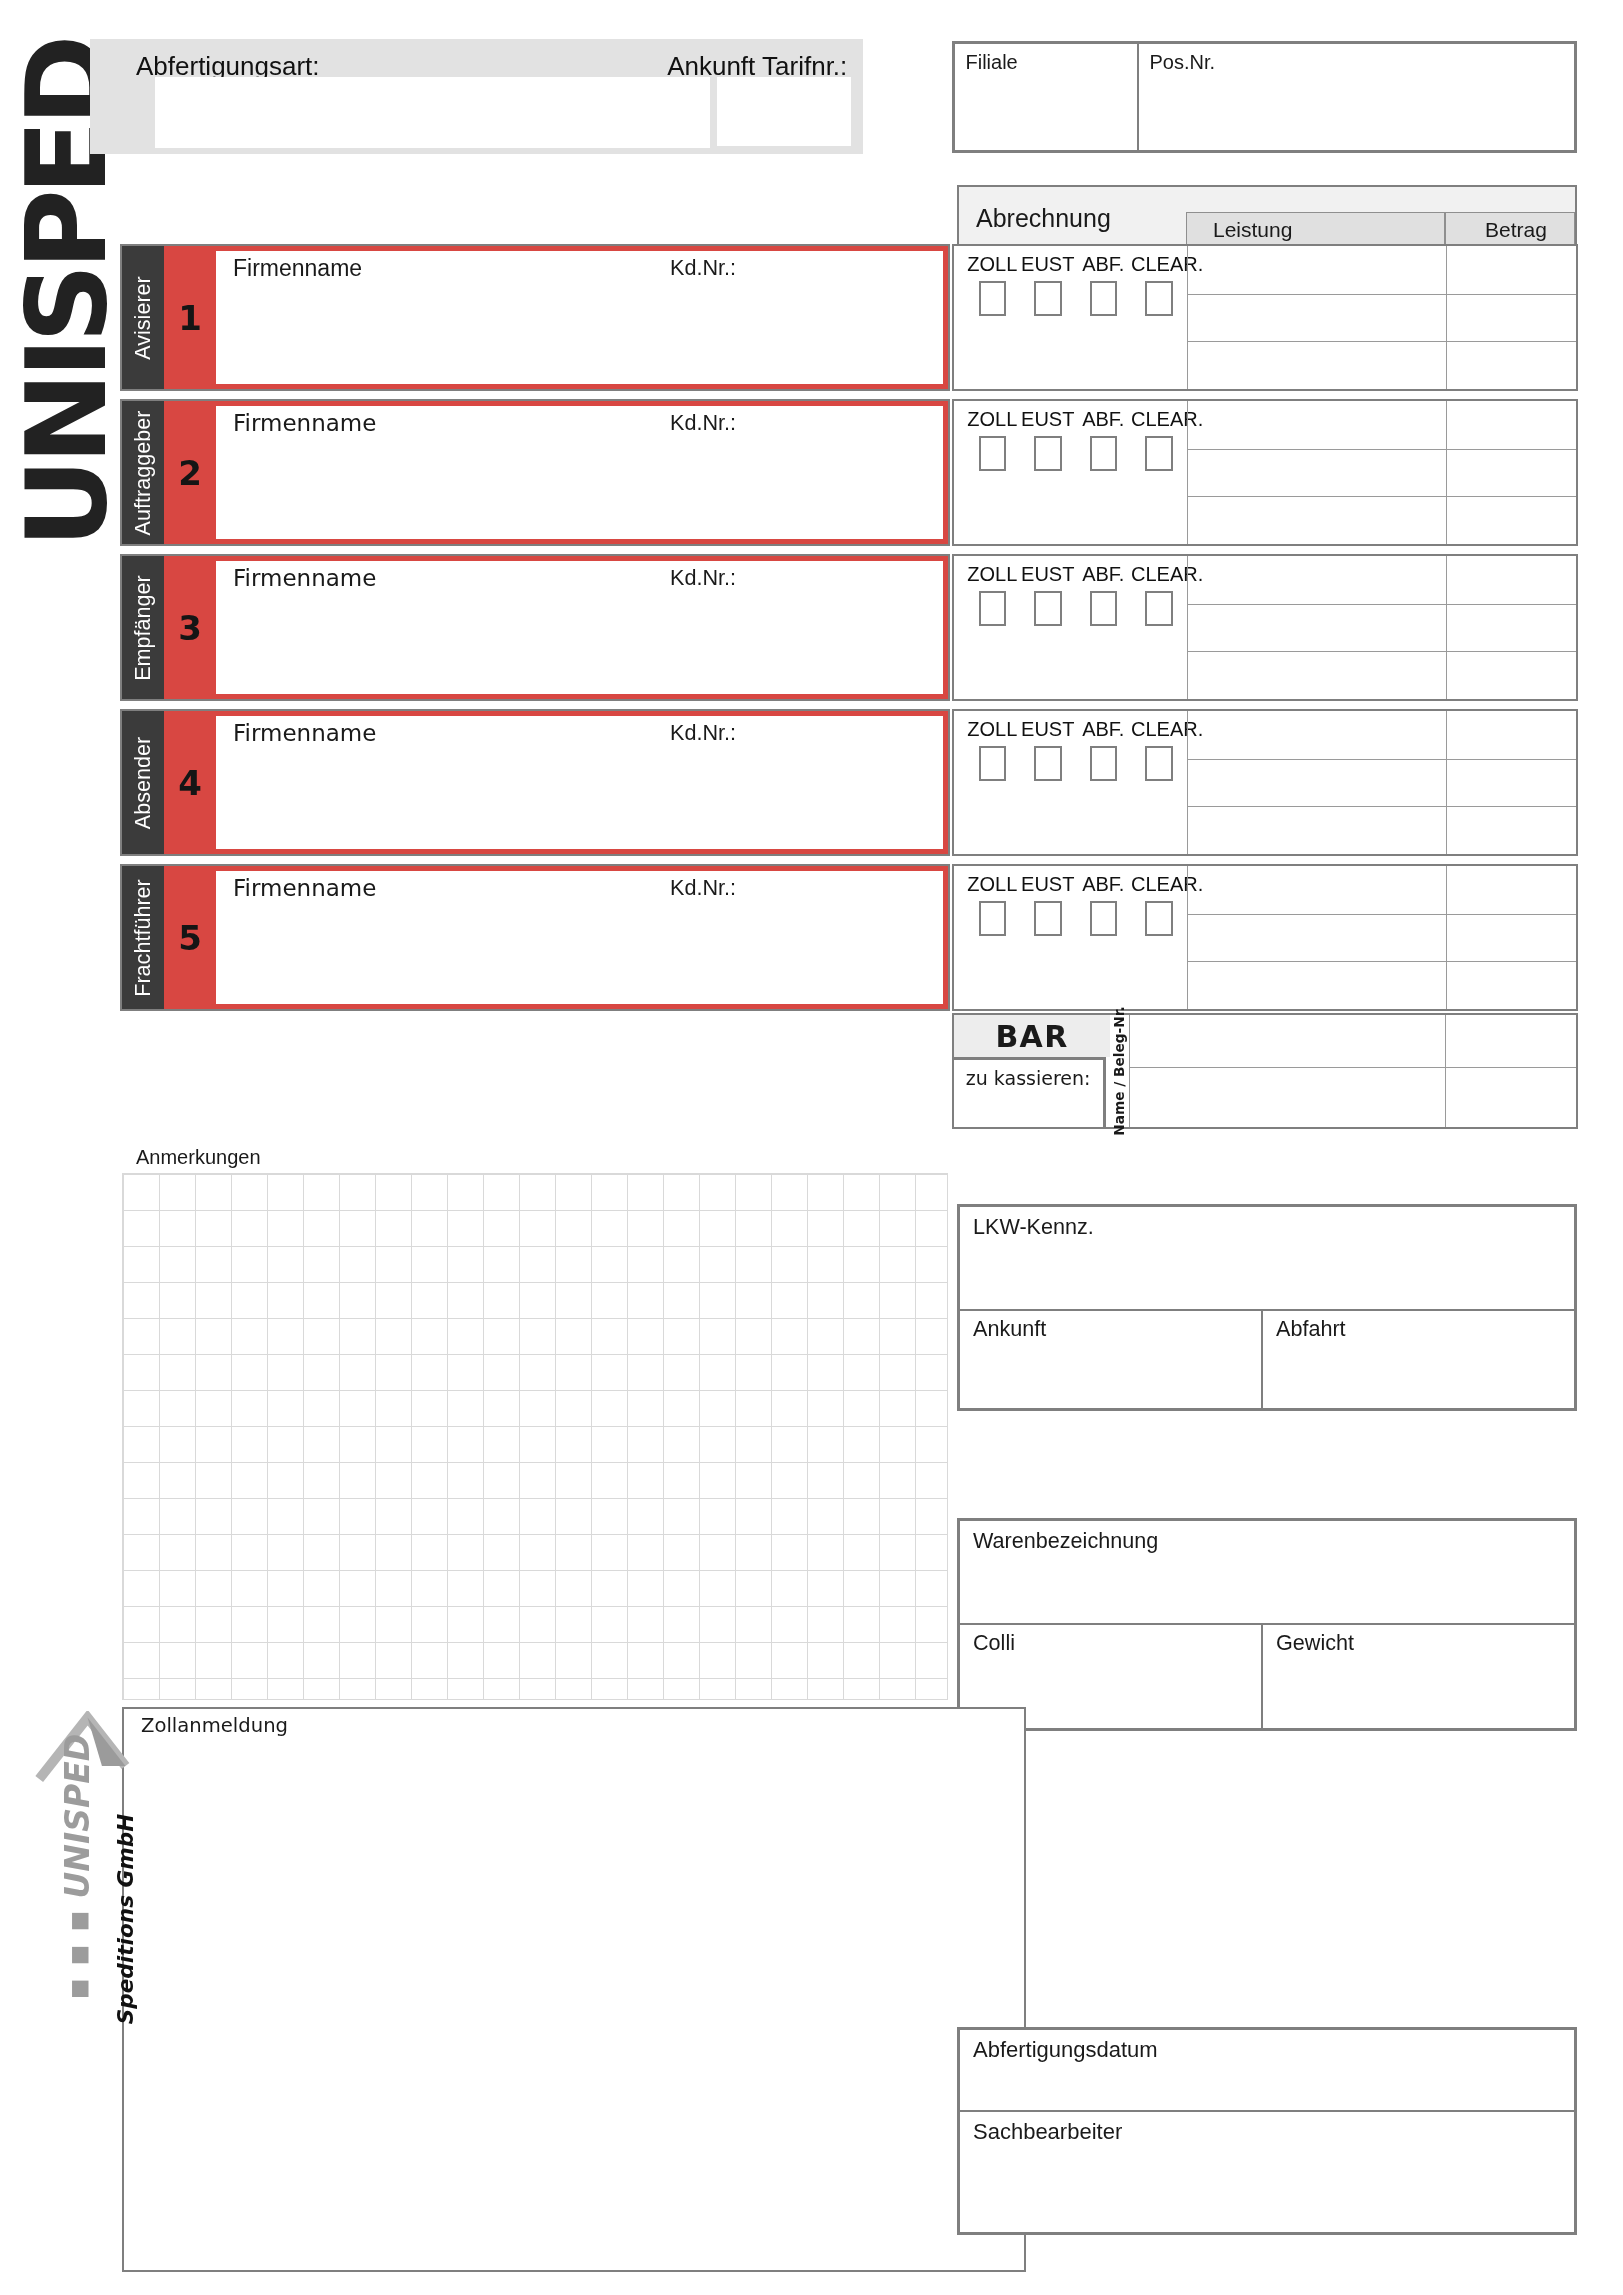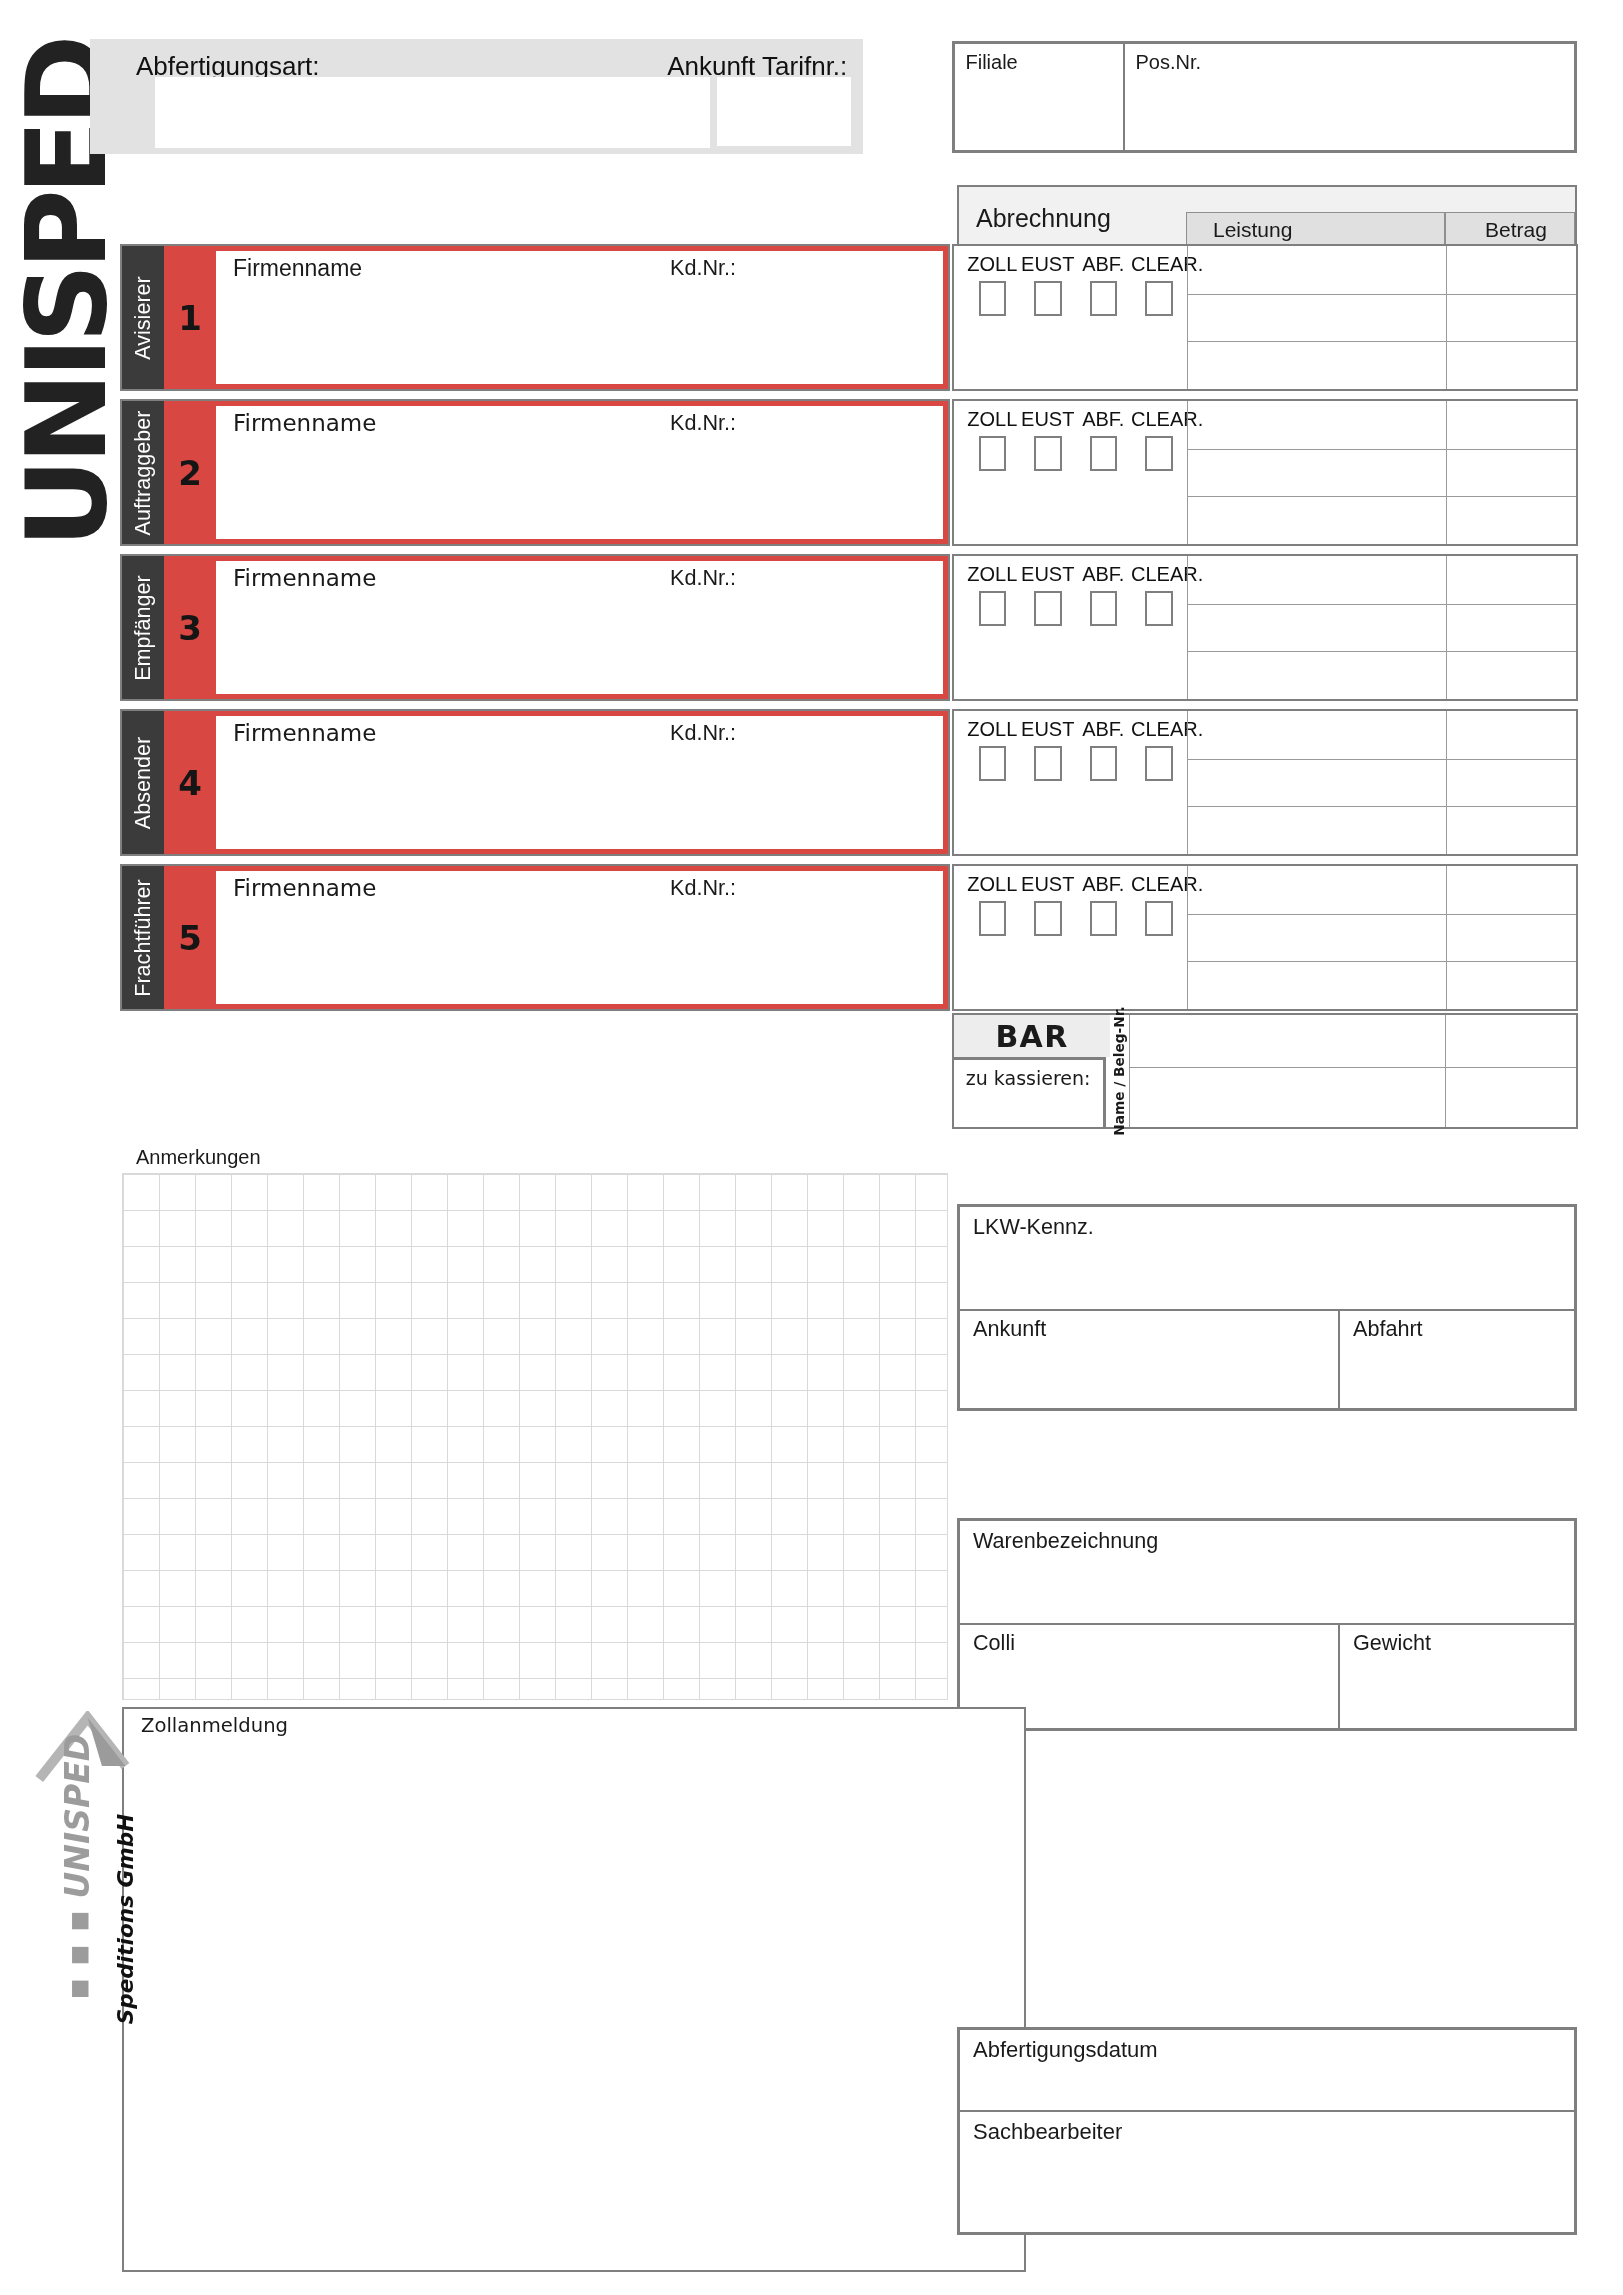--- a/index.html
+++ b/index.html
@@ -21,21 +21,21 @@
   #abf-lab { left:46px; }
   #anz-lab { right:15.7px; }
   .band-input { position:absolute; background:#fff; }
   #abf-input { left:65px; top:38px; width:555px; height:71px; }
   #anz-input { left:627px; top:38px; width:134px; height:69px; }
 
   
   #filiale-box { left:952px; top:41px; width:625px; height:112px;
                  border:3.3px solid #7f7f7f; background:#fff; display:flex; }
   #filiale-box .cell { position:relative; height:100%; }
-  #filiale-cell { width:168px; }
+  #filiale-cell { width:182px; }
   #posnr-cell { flex:1; border-left:2.6px solid #7f7f7f; }
   #filiale-box .clab { position:absolute; left:10.5px; top:6.5px; font-size:20px; }
 
   
   #abrech-box { left:957px; top:185px; width:620px; height:62px;
                 background:#f1f1f1; border:2.6px solid #7f7f7f; }
   #abrech-title { position:absolute; left:17px; top:17px; font-size:25px; }
   .hdr-cell { position:absolute; bottom:0; height:33px; background:#e0e0e0;
               border:1.3px solid #8f8f8f; border-bottom:none; font-size:21px; }
   #leistung-hdr { left:227px; width:259px; }
@@ -98,21 +98,21 @@
 
   
   .rbox { position:absolute; left:957px; width:620px; border:3.3px solid #7f7f7f; background:#fff; }
   .rbox .blab { position:absolute; left:13px; top:6.5px; font-size:21.6px; }
   #lkw-box { top:1204px; height:207px; }
   #waren-box { top:1518px; height:213px; }
   .split { position:absolute; left:0; right:0; bottom:0; border-top:2.6px solid #7f7f7f; display:flex; }
   #lkw-box .split { height:99px; }
   #waren-box .split { height:105px; }
   .split .hcell { position:relative; height:100%; }
-  .split .hcell.left { width:378px;border-radius:31px; }
+  .split .hcell.left { width:301px;border-radius:31px; }
   .split .hcell.right { flex:1; border-left:2.6px solid #7f7f7f; }
   .split .blab { top:5.2px; }
 
   #abfd-box { left:957px; top:2027px; width:620px; height:208px;
               border:3.3px solid #7f7f7f; background:#fff; }
   #abfd-box .half { position:relative; width:100%; }
   #abfd-top { height:80px; }
   #abfd-bot { height:143px; border-top:2.6px solid #7f7f7f; }
   #abfd-box .blab { position:absolute; left:13px; top:6.5px; font-size:22px; }
 

